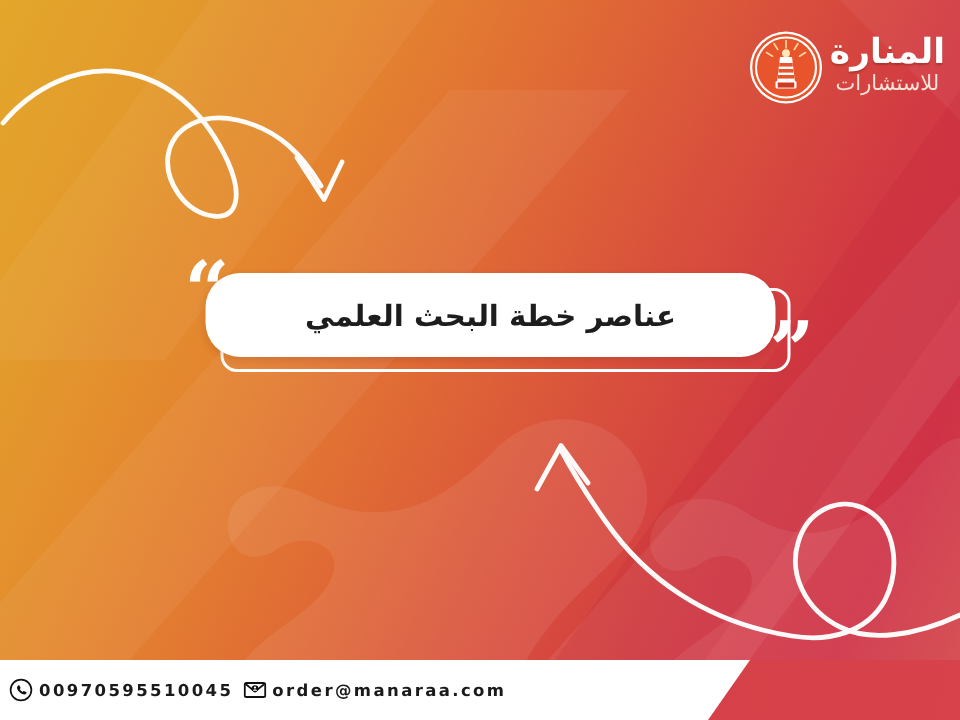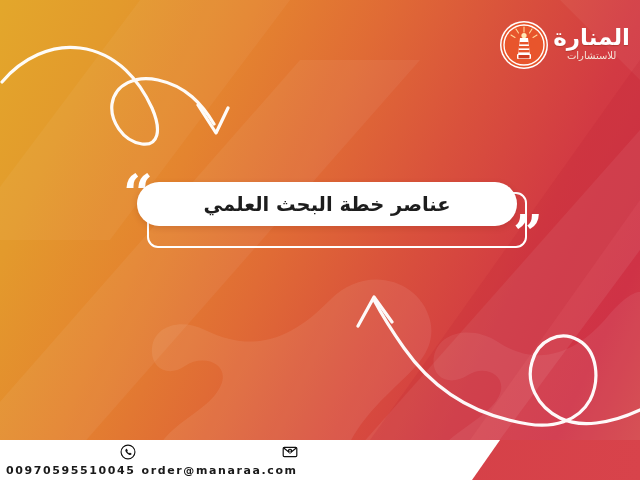--- a/index.html
+++ b/index.html
@@ -37,21 +37,21 @@
     display:flex; align-items:center; justify-content:space-between;
     gap:4px;
   }
   .logo-text { text-align:center; line-height:1; padding-bottom:3px; }
   .logo-title {
     font-size:23px; font-weight:700; color:#ffffff;
     letter-spacing:.5px;
     text-shadow:0 1px 1px rgba(120,30,10,.35);
   }
   .logo-sub {
-    font-size:10px; color:#f4e4d8; letter-spacing:1px;
+    font-size:14px; color:#f4e4d8; letter-spacing:1px;
     margin-top:2px;
   }
   .logo-mark { width:50px; height:50px; flex:0 0 50px; }
 
   
   .title-block {
     position:absolute;
     left:125px; top:178px;
     width:415px; height:85px;
   }
@@ -59,21 +59,21 @@
     position:absolute;
     left:22px; top:14px;
     width:380px; height:56px;
     border:2.2px solid #ffffff;
     border-radius:11px;
     background:transparent;
   }
   .card {
     position:absolute;
     left:12px; top:4px;
-    width:380px; height:44px;
+    width:380px; height:56px;
     background:#ffffff;
     border-radius:23px;
     display:flex; align-items:center; justify-content:center;
     box-shadow:0 2px 6px rgba(110,30,15,.18);
   }
   .card-title {
     font-size:19.5px; font-weight:700; color:#1d1d1d;
     letter-spacing:0px; direction:rtl; white-space:nowrap;
   }
   .quote {
@@ -96,21 +96,21 @@
   }
   .footer-white {
     position:absolute; left:0; top:0; height:40px; width:500px;
     background:#ffffff;
     clip-path:polygon(0 0, 500px 0, 472px 40px, 0 40px);
     display:flex; align-items:center;
     padding-left:6px;
     gap:6px;
     direction:ltr;
   }
-  .f-item { display:flex; align-items:flex-end; gap:4px; direction:ltr;flex-direction:column; }
+  .f-item { display:flex; align-items:center; gap:4px; direction:ltr; }
   .f-text {
     font-size:11px; font-weight:700; color:#1a1a1a;
     letter-spacing:1.6px; white-space:nowrap;
   }
   .f-icon { width:16px; height:16px; flex:0 0 16px; display:block; }
   .hashtag {
     position:absolute; right:10px; top:0; height:40px;
     display:flex; align-items:center;
     font-size:13.5px; font-weight:700; color:#ffffff;
     direction:rtl; letter-spacing:.2px;

